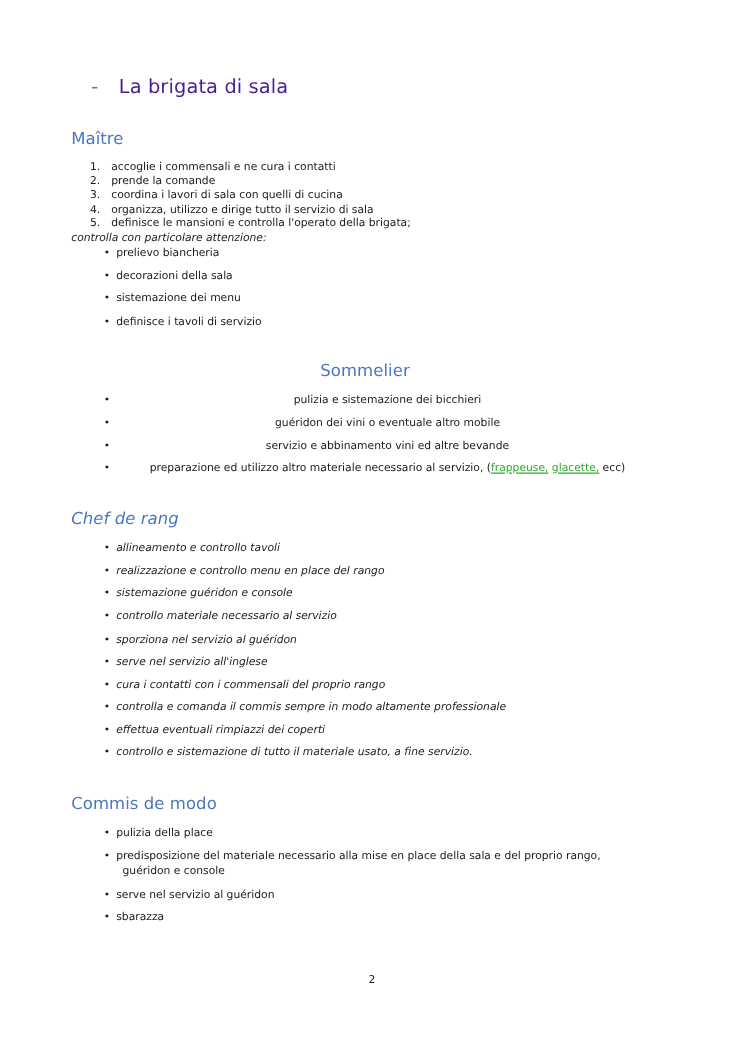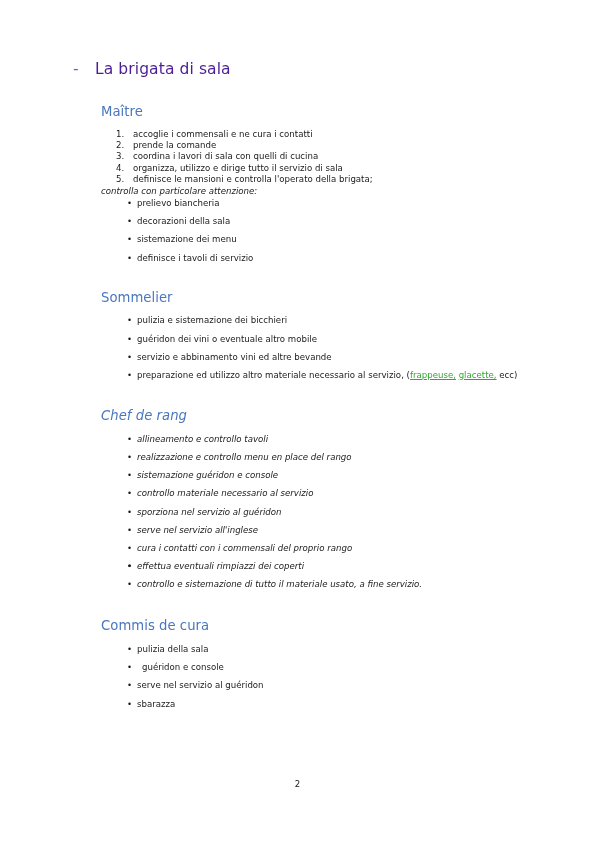--- a/index.html
+++ b/index.html
@@ -50,23 +50,22 @@
   h2.section-heading {
     font-size: 13.2px;
     font-weight: normal;
     color: #4a76bd;
     margin: 0 0 9px 0;
     line-height: 1.2;
     letter-spacing: 0.05px;
   }
   .section {
     margin-bottom: 0;
-    margin-left: 44px;
-  }
-  .section.sommelier  { margin-top: 26px; }
+  }
+  .section.sommelier  { margin-top: 26px; text-align: center; }
   .section.chefderang { margin-top: 27px; font-style: italic; }
   .section.commis     { margin-top: 28px; }
 
   
   p.para {
     font-size: 8.6px;
     line-height: 1.4;
     margin: 0;
     color: #1a1a1a;
     font-style: italic;
@@ -253,43 +252,44 @@
         <li>
           <span class="dot">•</span>
           <span>serve nel servizio all'inglese</span>
         </li>
         <li>
           <span class="dot">•</span>
           <span>cura i contatti con i commensali del proprio rango</span>
         </li>
         <li>
           <span class="dot">•</span>
+          <span>controlla e comanda il commis sempre in modo altamente professionale</span>
         </li>
         <li>
           <span class="dot">•</span>
           <span>effettua eventuali rimpiazzi dei coperti</span>
         </li>
         <li>
           <span class="dot">•</span>
           <span>controllo e sistemazione di tutto il materiale usato, a fine servizio.</span>
         </li>
       </ul>
     </div>
 
     <div class="section commis">
-      <h2 class="section-heading">Commis de cura</h2>
+      <h2 class="section-heading">Commis de modo</h2>
 
       <ul class="bullet-list">
         <li>
           <span class="dot">•</span>
-          <span>pulizia della sala</span>
-        </li>
-        <li>
-          <span class="dot">•</span>
-          <span><span class="wrap-ind">guéridon e console</span></span>
+          <span>pulizia della place</span>
+        </li>
+        <li>
+          <span class="dot">•</span>
+          <span><span>predisposizione del materiale necessario alla mise en place della sala e del proprio rango,</span><span class="wrap-ind">guéridon e console</span></span>
         </li>
         <li>
           <span class="dot">•</span>
           <span>serve nel servizio al guéridon</span>
         </li>
         <li>
           <span class="dot">•</span>
           <span>sbarazza</span>
         </li>
       </ul>

